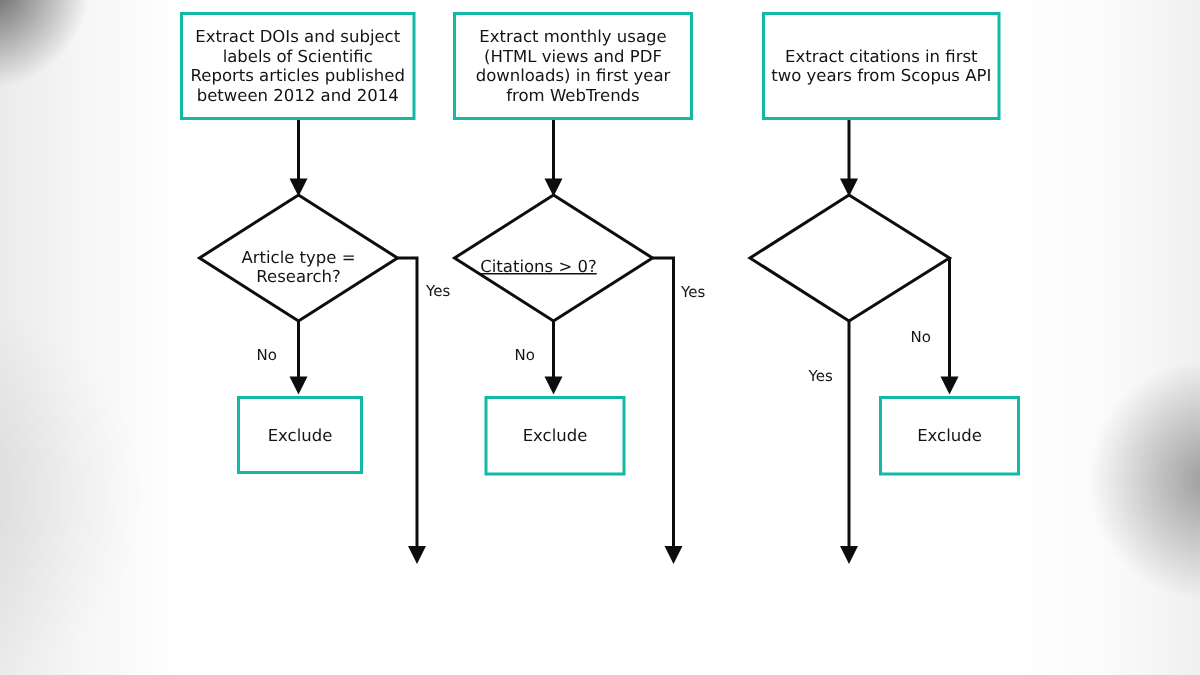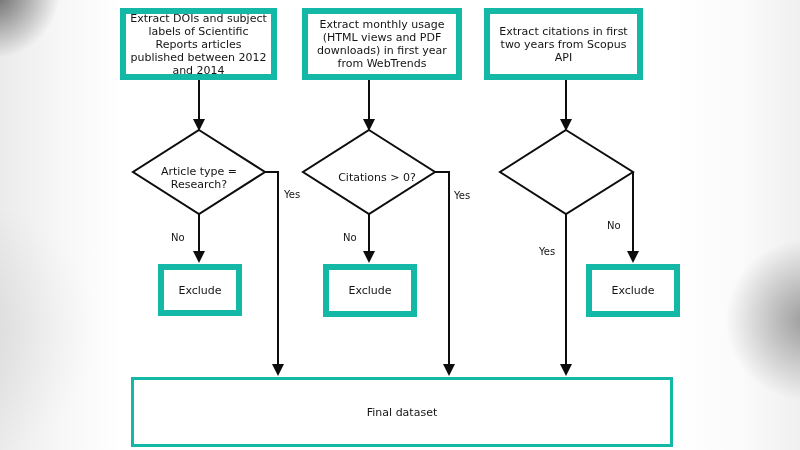--- a/index.html
+++ b/index.html
@@ -18,21 +18,21 @@
       linear-gradient(to right, #ebebeb 0px, #f6f6f6 45%, #ffffff 100%),
       linear-gradient(to left,  #f0f0f0 0px, #fafafa 45%, #ffffff 100%);
     background-size: 100% 100%, 100% 100%, 100% 100%, 122px 100%, 125px 100%;
     background-position: 0 0, 0 0, 0 0, 0 0, 100% 0;
     background-repeat: no-repeat;
   }
   .layer { position:absolute; inset:0; }
   svg.connectors { position:absolute; inset:0; }
 
   .pbox {
-    position:absolute; background:#ffffff; border:6px solid #14b8a6;
+    position:absolute; background:#ffffff; border:2px solid #14b8a6;
     display:flex; align-items:center; justify-content:center;
     text-align:center; font-size:11px; line-height:13px; box-sizing:border-box;
     padding:2px 4px;
   }
   .final {
     border-width:3px; font-size:11px;
   }
   .dlabel {
     position:absolute; text-align:center; font-size:11px; line-height:13px;
     display:flex; align-items:flex-end; justify-content:center;
@@ -83,46 +83,43 @@
   </svg>
 
   <div class="layer">
 
     <div class="pbox" style="left:120px; top:8px;  width:157px; height:72px;">
       <span>Extract DOIs and subject labels of Scientific Reports articles published between 2012 and 2014</span>
     </div>
     <div class="pbox" style="left:302px; top:8px;  width:160px; height:72px;justify-content:center;">
       <span>Extract monthly usage (HTML views and PDF downloads) in first year from WebTrends</span>
     </div>
-    <div class="pbox" style="left:484px; top:8px;  width:159px; height:72px;">
+    <div class="pbox" style="left:508px; top:8px;  width:159px; height:72px;">
       <span>Extract citations in first two years from Scopus API</span>
     </div>
 
     <div class="dlabel" style="left:139px; top:151px; width:120px; height:40px;">
       <span>Article type = Research?</span>
     </div>
-    <div class="dlabel" style="left:317px; top:158px; width:120px; height:26px;">
+    <div class="dlabel" style="left:299px; top:158px; width:120px; height:26px;text-decoration:underline;">
       <span>Citations &gt; 0?</span>
     </div>
 
     <div class="edge-label" style="left:284px; top:188px;">Yes</div>
     <div class="edge-label" style="left:171px; top:231px;">No</div>
     <div class="edge-label" style="left:454px; top:189px;">Yes</div>
     <div class="edge-label" style="left:343px; top:231px;">No</div>
     <div class="edge-label" style="left:539px; top:245px;">Yes</div>
     <div class="edge-label" style="left:607px; top:219px;">No</div>
 
     <div class="pbox" style="left:158px; top:264px; width:84px; height:52px;">
       <span>Exclude</span>
     </div>
     <div class="pbox" style="left:323px; top:264px; width:94px; height:53px;">
       <span>Exclude</span>
     </div>
     <div class="pbox" style="left:586px; top:264px; width:94px; height:53px;">
       <span>Exclude</span>
     </div>
 
-    <div class="pbox final" style="left:131px; top:377px; width:542px; height:70px;">
-      <span>Final dataset</span>
-    </div>
 
   </div>
 </div>
 
 </body></html>

